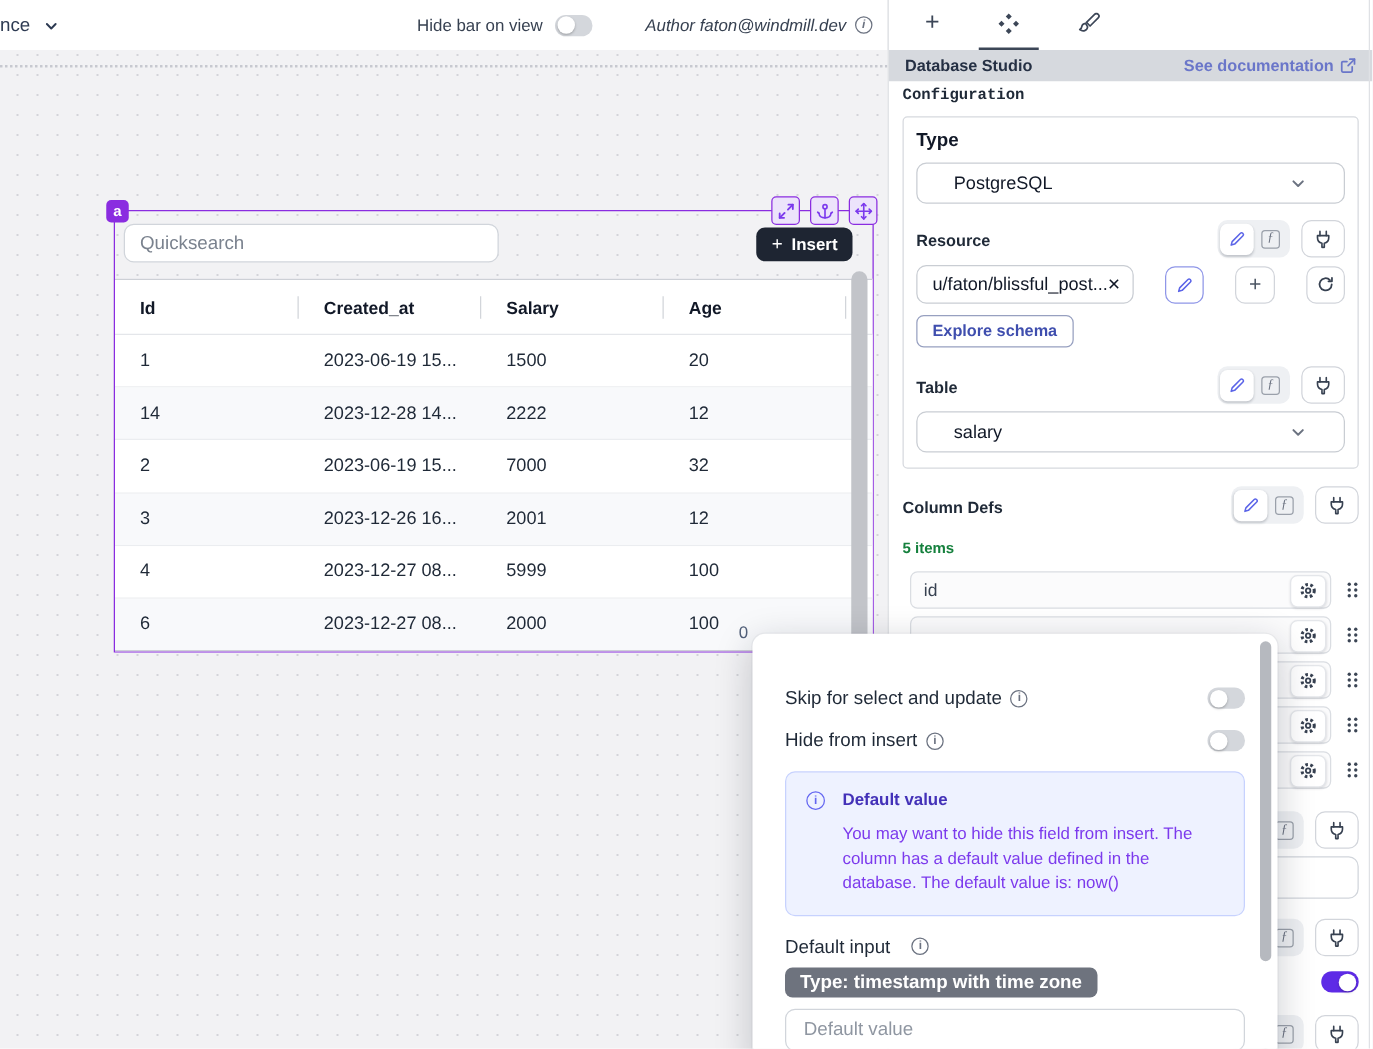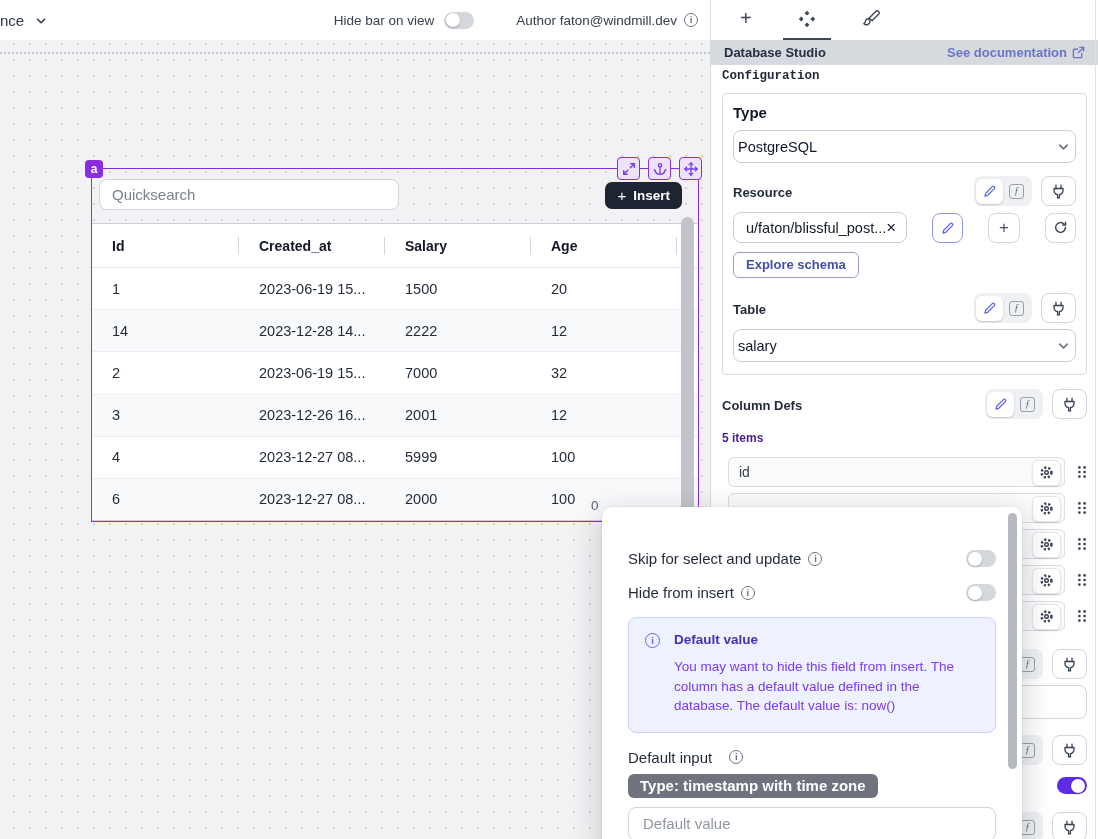--- a/index.html
+++ b/index.html
@@ -5,21 +5,21 @@
   * { box-sizing: border-box; margin: 0; padding: 0; }
   html,body { width:1098px; height:839px; overflow:hidden; }
   body { font-family:"Liberation Sans", sans-serif; position:relative; display:flex; background:#fff; color:#1f2937; }
 
   
   .canvas-col { width:710px; display:flex; flex-direction:column; }
   .topbar { height:40px; background:#fff; display:flex; align-items:center; padding:0 12px 0 0; flex:0 0 auto; }
   .ws { display:flex; align-items:center; gap:10px; font-size:15px; font-weight:500; color:#2d3a52; }
   .ws svg { margin-top:2px; }
   .topbar-right { margin-left:auto; display:flex; align-items:center; gap:10px; font-size:13.5px; color:#374151; }
-  .author-group { display:flex; align-items:center; gap:7px; margin-left:32px; color:#374151; }
+  .author-group { display:flex; align-items:center; gap:7px; margin-left:32px; color:#374151;font-style:italic; }
 
   .tgl { width:30px; height:17px; border-radius:9px; background:#d4d7dc; position:relative; display:inline-block; cursor:pointer; flex:0 0 auto; }
   .tgl::after { content:''; position:absolute; top:1.5px; left:2px; width:14px; height:14px; border-radius:50%; background:#fff; box-shadow:0 1px 2px rgba(0,0,0,.25); }
   .tgl.on { background:#5e2be6; }
   .tgl.on::after { left:auto; right:2px; }
 
   .i-ic { width:14px; height:14px; border:1.2px solid currentColor; border-radius:50%; display:inline-flex; align-items:center; justify-content:center; font-size:9.5px; font-weight:700; color:#6b7280; line-height:1; flex:0 0 auto; }
 
   .canvas { flex:1; position:relative; background:#f2f2f4;
     background-image: radial-gradient(#d3d4d9 1.1px, transparent 1.2px);
@@ -61,42 +61,42 @@
 
   .studio-bar { height:25px; background:#d6d9de; display:flex; align-items:center; padding:0 13px; flex:0 0 auto; }
   .studio-title { font-size:13px; font-weight:700; color:#253044; }
   .doc-link { margin-left:auto; display:flex; align-items:center; gap:5px; font-size:13px; font-weight:600; color:#6a76c9; cursor:pointer; }
 
   .panel-content { flex:1; padding:0 11px; position:relative; }
   .section-label { font-size:12.5px; font-weight:700; color:#1f2937; }
   .config-label { margin-top:4px;font-family:Liberation Mono, monospace; }
   .config-box { margin-top:10px; border:1px solid #d6d9de; border-radius:4px; padding:10px 10px 12px; }
   .field-title { font-size:15px; font-weight:700; color:#111827; }
-  .select { margin-top:9px; height:33px; border:1px solid #c9cdd3; border-radius:8px; background:#fff; display:flex; align-items:center; padding:0 4px; font-size:14.5px; color:#111827; cursor:pointer; }
+  .select { margin-top:9px; height:33px; border:1px solid #c9cdd3; border-radius:8px; background:#fff; display:flex; align-items:center; padding:0 29px; font-size:14.5px; color:#111827; cursor:pointer; }
   .select .chev { margin-left:auto; color:#6b7280; display:flex; }
 
   .head-row { display:flex; justify-content:space-between; align-items:flex-end; }
   .mt14 { margin-top:13px;align-items:flex-end; } .mt15 { margin-top:15px; } .mt-cd { margin-top:14px; }
   .head-label { font-size:13px; font-weight:700; color:#1f2937; padding-bottom:6px; }
   .btn-cluster { display:flex; align-items:center; gap:9px; }
   .seg { display:flex; align-items:center; background:#eef0f3; border-radius:8px; padding:2px; height:30px; }
   .seg .seg-btn { width:27px; height:25px; display:flex; align-items:center; justify-content:center; border-radius:6px; cursor:pointer; }
   .seg .seg-btn.active { background:#fff; box-shadow:0 1px 2px rgba(16,24,40,.2); color:#5b64e8; }
   .f-chip { width:15px; height:15px; border:1.2px solid #9aa0aa; border-radius:3px; color:#6b7280; font-size:10.5px; font-style:italic; font-family:"Liberation Serif", serif; display:flex; align-items:center; justify-content:center; line-height:1; }
   .sq-btn { width:35px; height:30px; background:#fff; border:1px solid #d2d5db; border-radius:8px; display:flex; align-items:center; justify-content:center; color:#374151; cursor:pointer; font-family:inherit; }
   .sq-btn.indigo { border-color:#8f96e8; color:#5b64e8; }
   .sq-btn .plus-glyph { font-size:17px; color:#4b5563; }
 
   .res-input-row { margin-top:6px; display:flex; gap:25px; align-items:center; }
   .res-input { flex:1; height:31px; border:1px solid #c9cdd3; border-radius:8px; background:#fff; display:flex; align-items:center; padding:0 10px 0 12px; font-size:14.5px; color:#111827; }
   .res-input .clear-x { margin-left:auto; font-size:17px; color:#111827; cursor:pointer; line-height:1; }
   .res-input .val { white-space:nowrap; overflow:hidden; }
   .explore-btn { margin-top:9px; display:inline-block; padding:4px 12px 5px; border:1px solid #97a0c0; border-radius:6px; background:#fff; color:#3f4eae; font-size:13px; font-weight:700; cursor:pointer; font-family:inherit; }
 
-  .count-label { margin-top:12px; font-size:12px; font-weight:700; color:#4c1d95; }
+  .count-label { margin-top:12px; font-size:12px; font-weight:700; color:#15803d; }
   .cd-list { margin-top:12px; }
   .cd-row { display:flex; align-items:center; gap:12px; margin-bottom:6px; margin-left:6px; }
   .cd-input { flex:1; height:30px; background:#fbfbfc; border:1px solid #dadde2; border-radius:6px; position:relative; display:flex; align-items:center; padding-left:10px; font-size:14px; color:#374151; }
   .gear-btn { position:absolute; right:3px; top:1.5px; width:29px; height:26px; background:#fff; border:1px solid #e4e6ea; border-radius:6px; box-shadow:0 1px 2px rgba(16,24,40,.12); display:flex; align-items:center; justify-content:center; color:#374151; cursor:pointer; }
   .grip { color:#3b4554; display:flex; cursor:grab; flex:0 0 auto; }
 
   .lower-row { display:flex; justify-content:flex-end; align-items:center; gap:9px; }
   .lr1 { margin-top:18px; } .lr2 { margin-top:16px; } .lr3 { margin-top:12px; } .lr4 { margin-top:18px; }
   .hidden-input { margin-top:6px; margin-left:6px; height:34px; border:1px solid #d1d5db; border-radius:8px; background:#fff; }
 

